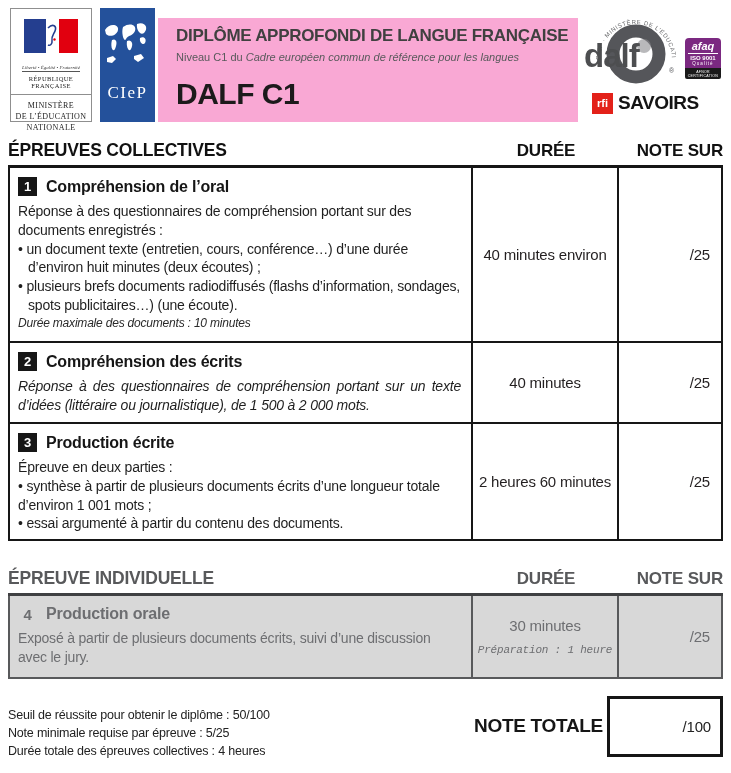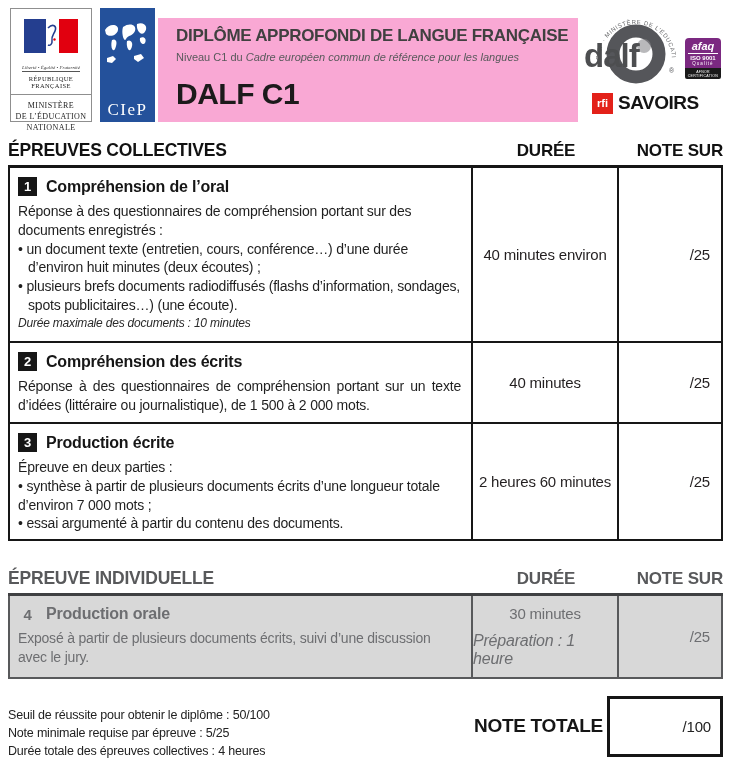--- a/index.html
+++ b/index.html
@@ -28,21 +28,21 @@
   .ministry-divider { border-top:1px solid #8f8f8f; margin:5px 0 6px 0; }
   .ministry-name { font-size:8px; line-height:1.35; letter-spacing:0.4px; color:#1d1d1d; }
 
   .ciep {
     position:absolute; left:100px; top:8px; width:55px; height:114px;
     background:#24519b; overflow:hidden;
   }
   .ciep svg { display:block; margin:12px auto 0 auto; }
   .ciep-label {
     font-family:"Liberation Serif","DejaVu Serif",serif;
-    color:#fff; font-size:17px; letter-spacing:1.5px; text-align:center; margin-top:18px;
+    color:#fff; font-size:17px; letter-spacing:1.5px; text-align:center; margin-top:1px;
   }
 
   .banner {
     position:absolute; left:158px; top:18px; width:420px; height:104px;
     background:#f9a8d4; padding:8px 0 0 18px;
   }
   .diploma-title { font-size:17px; font-weight:700; color:#404040; letter-spacing:-0.3px; }
   .diploma-subtitle { font-size:11px; color:#58595b; margin-top:5px; letter-spacing:0; }
   .diploma-subtitle .it { font-style:italic; }
   .exam-code { font-size:30px; font-weight:800; color:#1c1a1b; margin-top:14px; letter-spacing:-0.5px; }
@@ -88,37 +88,37 @@
   .cell.note { display:flex; align-items:center; justify-content:flex-end; padding-right:13px; font-size:15px; }
 
   .row-title { display:flex; align-items:center; gap:9px; margin:2px 0 6px 0; }
   .num-box {
     width:19px; height:19px; background:#161616; color:#fff; font-weight:700; font-size:13px;
     display:flex; align-items:center; justify-content:center; flex:0 0 auto;
   }
   .row-title .t { font-size:16px; font-weight:700; color:#161616; letter-spacing:-0.2px; }
   .desc p { font-size:14px; line-height:1.34; color:#1f1f1f; }
   .desc p.hang { padding-left:10px; text-indent:-10px; }
-  .desc p.just { text-align:justify; }
+  .desc p.just { text-align:justify;font-style:italic; }
   .fine { font-size:12px; font-style:italic; color:#2a2a2a; margin-top:1px; }
 
   .r1 { min-height:173px; }
   .r2 { min-height:81px; }
   .r3 { min-height:117px; }
 
   
   .exam-table.individual { border-color:#58595b; background:#d8d8d8; color:#6d6e71; }
   .exam-table.individual .trow { grid-template-columns:463px 146px 104px; min-height:81px; }
   .exam-table.individual .cell.desc, .exam-table.individual .cell.dur { border-right-color:#58595b; }
   .exam-table.individual .row-title .t { color:#6d6e71; }
   .num-plain { width:19px; text-align:center; font-weight:700; font-size:15px; color:#6d6e71; flex:0 0 auto; }
   .exam-table.individual .desc p { color:#6d6e71; }
   .exam-table.individual .cell.dur { color:#6d6e71; }
   .exam-table.individual .cell.note { color:#6d6e71; }
-  .prep-note { font-size:16px; font-style:italic; margin-top:10px; }
+  .prep-note { font-size:11px; font-style:italic; margin-top:10px;font-family:Liberation Mono, monospace; }
 
   
   .footer { position:relative; margin:17px 8px 0 8px; height:64px; }
   .footer-notes { position:absolute; left:0; top:11px; font-size:12.5px; line-height:1.42; color:#222; }
   .total-label { position:absolute; right:120px; top:19px; font-size:19px; font-weight:800; color:#161616; letter-spacing:-0.3px; }
   .total-box {
     position:absolute; right:0; top:0; width:116px; height:61px;
     border:3px solid #161616; display:flex; align-items:center; justify-content:flex-end;
     padding-right:9px; font-size:15px; color:#222;
   }
@@ -241,21 +241,21 @@
         </div>
     </div>
 
     <div class="trow r3">
       <div class="cell desc">
         <div class="row-title">
           <div class="num-box">3</div>
           <div class="t">Production écrite</div>
         </div>
         <p>Épreuve en deux parties :</p>
-        <p>• synthèse à partir de plusieurs documents écrits d’une longueur totale d’environ 7 000 mots ;</p>
+        <p>• synthèse à partir de plusieurs documents écrits d’une longueur totale d’environ 1 001 mots ;</p>
         <p>• essai argumenté à partir du contenu des documents.</p>
       </div>
       <div class="cell dur">
           <span>2 heures 60 minutes</span>
         </div>
       <div class="cell note">
           <span>/25</span>
         </div>
     </div>
   </div>

